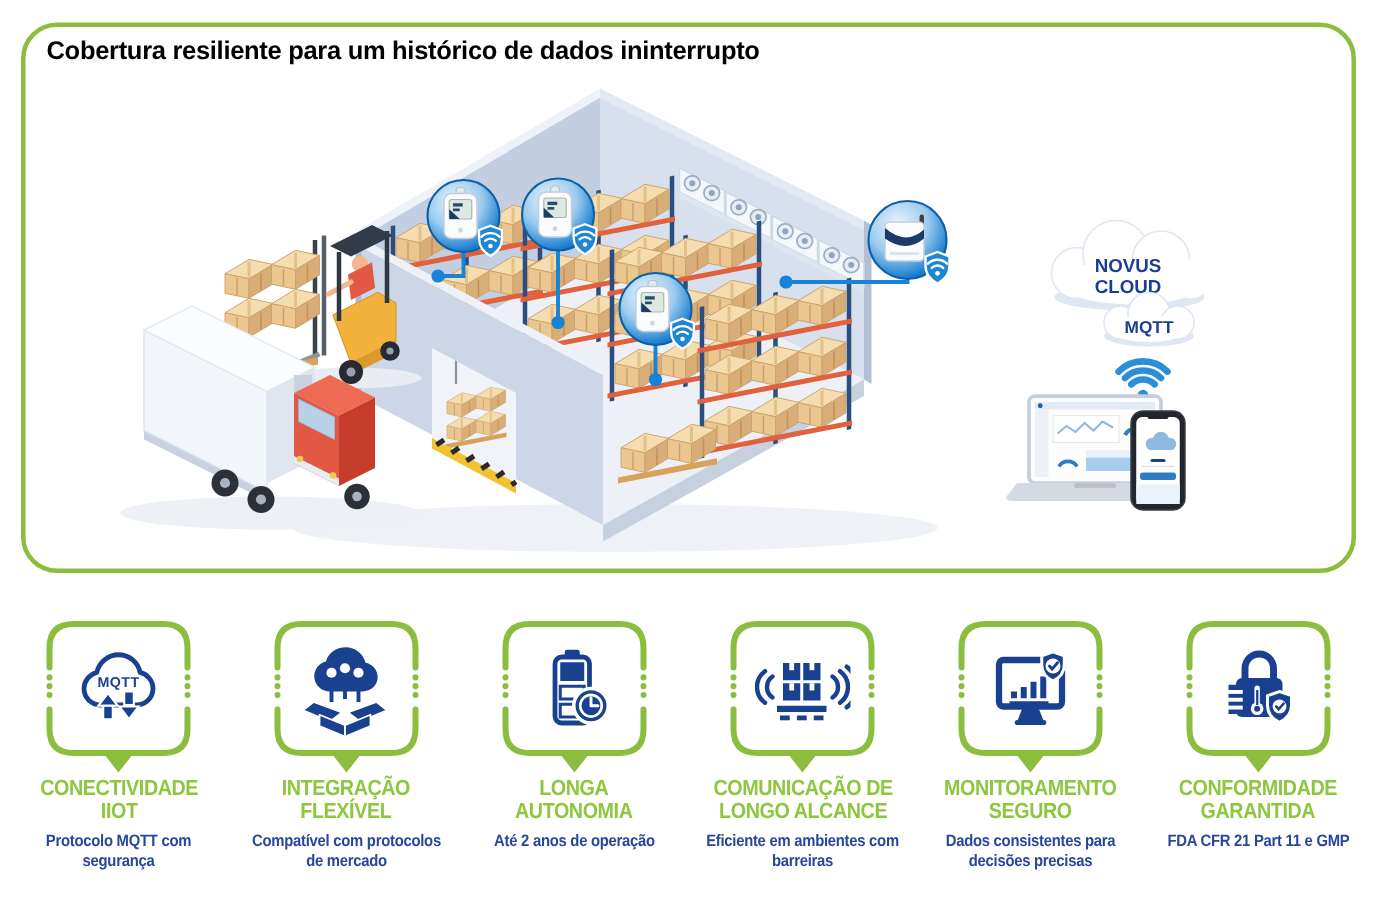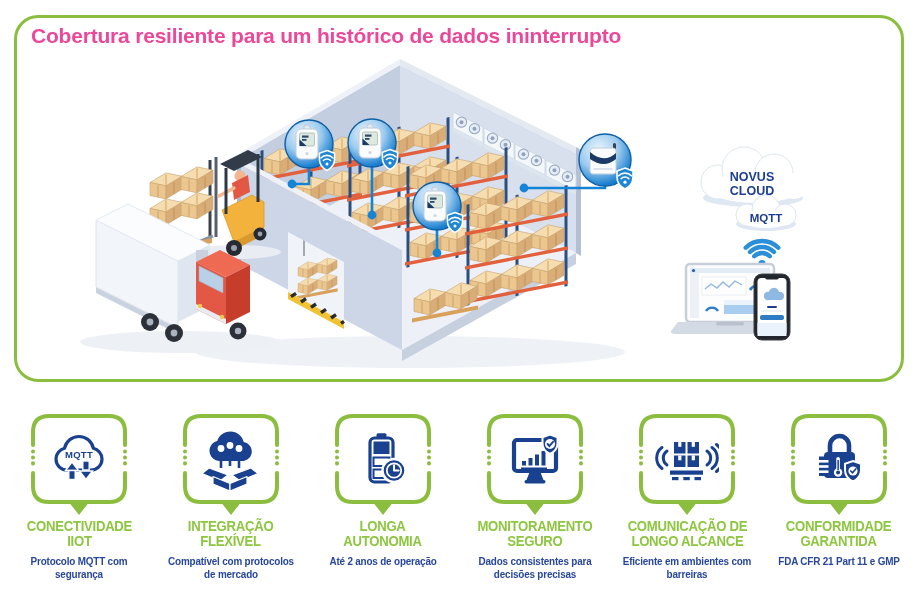--- a/index.html
+++ b/index.html
@@ -1,21 +1,21 @@
 <!DOCTYPE html>
 <html><head>
 <meta charset="utf-8">
 <style>
   html,body{margin:0;padding:0;background:#fff;}
   body{width:918px;height:609px;position:relative;overflow:hidden;
        font-family:"Liberation Sans",sans-serif;}
   .panel{position:absolute;left:14px;top:15px;width:884px;height:361px;
          border:3px solid #8BBD3F;border-radius:24px;background:#fff;}
-  .panel-title{position:absolute;left:17px;top:9px;font-size:21px;font-weight:bold;
-         color:#ec4899;letter-spacing:-0.2px;white-space:nowrap;}
+  .panel-title{position:absolute;left:17px;top:9px;font-size:17px;font-weight:bold;
+         color:#000000;letter-spacing:-0.2px;white-space:nowrap;}
   .scene{position:absolute;left:0;top:0;width:918px;height:609px;}
   .features{position:absolute;left:0;top:412px;width:918px;display:flex;
          justify-content:space-between;padding:0 6px;box-sizing:border-box;}
   .feature{width:146px;display:flex;flex-direction:column;align-items:center;}
   .bubble{position:relative;width:100px;height:104px;}
   .bubble .frame{position:absolute;left:0;top:0;}
   .bubble .ficon{position:absolute;left:18px;top:15px;}
   .ftitle{margin-top:3px;text-align:center;font-size:14.6px;font-weight:bold;
         color:#8DC63F;line-height:1.04;letter-spacing:-0.3px;transform:scaleX(.9);
         white-space:nowrap;}
@@ -410,80 +410,80 @@
       <svg class="frame" width="100" height="104" viewBox="0 0 100 104">
         <g stroke="#8BBD3F" stroke-width="4" fill="none" stroke-linecap="round">
           <path d="M4,33 V20 Q4,4 20,4 H80 Q96,4 96,20 V33"></path>
           <path d="M4,61 V74 Q4,90 20,90 H80 Q96,90 96,74 V61"></path>
           <path d="M4,39.5 V57" stroke-dasharray="0.1,5.8"></path>
           <path d="M96,39.5 V57" stroke-dasharray="0.1,5.8"></path>
         </g>
         <polygon points="39,89 61,89 50,103" fill="#8BBD3F"></polygon>
       </svg>
       <svg class="ficon" width="64" height="64" viewBox="0 0 64 64">
+        <g fill="#1A418F">
+          <rect x="19" y="15" width="11.5" height="11.5"></rect>
+            <rect x="32.5" y="15" width="11.5" height="11.5"></rect>
+          <rect x="19" y="28.5" width="11.5" height="11.5"></rect>
+            <rect x="32.5" y="28.5" width="11.5" height="11.5"></rect>
+          <rect x="15" y="43.5" width="33" height="4.2"></rect>
+          <rect x="17" y="50" width="6.5" height="3.2"></rect>
+            <rect x="28.3" y="50" width="6.5" height="3.2"></rect>
+            <rect x="39.5" y="50" width="6.5" height="3.2"></rect>
+        </g>
+        <g fill="#fff">
+          <rect x="23.2" y="15" width="3.2" height="4.8"></rect>
+            <rect x="36.7" y="15" width="3.2" height="4.8"></rect>
+          <rect x="23.2" y="28.5" width="3.2" height="4.8"></rect>
+            <rect x="36.7" y="28.5" width="3.2" height="4.8"></rect>
+        </g>
+        <g stroke="#1A418F" stroke-width="3" fill="none" stroke-linecap="round">
+          <path d="M12,24 A8.5,8.5 0 0 0 12,38"></path>
+          <path d="M7,20.5 A13,13 0 0 0 7,41.5"></path>
+          <path d="M52,24 A8.5,8.5 0 0 1 52,38"></path>
+          <path d="M57,20.5 A13,13 0 0 1 57,41.5"></path>
+          <path d="M61.5,17.5 A17,17 0 0 1 61.5,44.5"></path>
+        </g>
+      </svg>
+    </div>
+    <div class="ftitle"><span>COMUNICAÇÃO DE</span><br><span>LONGO ALCANCE</span></div>
+    <div class="fdesc">Eficiente em ambientes com barreiras</div>
+  </div>
+
+  <div class="feature">
+    <div class="bubble">
+      <svg class="frame" width="100" height="104" viewBox="0 0 100 104">
+        <g stroke="#8BBD3F" stroke-width="4" fill="none" stroke-linecap="round">
+          <path d="M4,33 V20 Q4,4 20,4 H80 Q96,4 96,20 V33"></path>
+          <path d="M4,61 V74 Q4,90 20,90 H80 Q96,90 96,74 V61"></path>
+          <path d="M4,39.5 V57" stroke-dasharray="0.1,5.8"></path>
+          <path d="M96,39.5 V57" stroke-dasharray="0.1,5.8"></path>
+        </g>
+        <polygon points="39,89 61,89 50,103" fill="#8BBD3F"></polygon>
+      </svg>
+      <svg class="ficon" width="64" height="64" viewBox="0 0 64 64">
         <rect x="11" y="13" width="42" height="31" rx="3" fill="#fff" stroke="#1A418F" stroke-width="4.2"></rect>
         <g fill="#1A418F">
           <rect x="19" y="34" width="4" height="4.5"></rect>
             <rect x="25.5" y="31" width="4" height="7.5"></rect>
           <rect x="32" y="27.5" width="4" height="11"></rect>
             <rect x="38.5" y="24" width="4" height="14.5"></rect>
           <rect x="18" y="40.5" width="26" height="2.6"></rect>
           <polygon points="27,44 37,44 40.5,53 23.5,53"></polygon>
           <rect x="21.5" y="53" width="21" height="3.4" rx="1.7"></rect>
         </g>
         <g transform="translate(47,17)">
           <path d="M0,-9.5 L7.5,-6.8 V-0.8 Q7.5,6.6 0,10 Q-7.5,6.6 -7.5,-0.8 V-6.8 Z" fill="#1A418F" stroke="#fff" stroke-width="2"></path>
           <circle cx="0" cy="0" r="5" fill="#fff"></circle>
           <polyline points="-2.4,0 -0.6,2 3,-2.2" fill="none" stroke="#1A418F" stroke-width="1.9" stroke-linecap="round"></polyline>
         </g>
       </svg>
     </div>
     <div class="ftitle"><span>MONITORAMENTO</span><br><span>SEGURO</span></div>
     <div class="fdesc">Dados consistentes para decisões precisas</div>
-  </div>
-
-  <div class="feature">
-    <div class="bubble">
-      <svg class="frame" width="100" height="104" viewBox="0 0 100 104">
-        <g stroke="#8BBD3F" stroke-width="4" fill="none" stroke-linecap="round">
-          <path d="M4,33 V20 Q4,4 20,4 H80 Q96,4 96,20 V33"></path>
-          <path d="M4,61 V74 Q4,90 20,90 H80 Q96,90 96,74 V61"></path>
-          <path d="M4,39.5 V57" stroke-dasharray="0.1,5.8"></path>
-          <path d="M96,39.5 V57" stroke-dasharray="0.1,5.8"></path>
-        </g>
-        <polygon points="39,89 61,89 50,103" fill="#8BBD3F"></polygon>
-      </svg>
-      <svg class="ficon" width="64" height="64" viewBox="0 0 64 64">
-        <g fill="#1A418F">
-          <rect x="19" y="15" width="11.5" height="11.5"></rect>
-            <rect x="32.5" y="15" width="11.5" height="11.5"></rect>
-          <rect x="19" y="28.5" width="11.5" height="11.5"></rect>
-            <rect x="32.5" y="28.5" width="11.5" height="11.5"></rect>
-          <rect x="15" y="43.5" width="33" height="4.2"></rect>
-          <rect x="17" y="50" width="6.5" height="3.2"></rect>
-            <rect x="28.3" y="50" width="6.5" height="3.2"></rect>
-            <rect x="39.5" y="50" width="6.5" height="3.2"></rect>
-        </g>
-        <g fill="#fff">
-          <rect x="23.2" y="15" width="3.2" height="4.8"></rect>
-            <rect x="36.7" y="15" width="3.2" height="4.8"></rect>
-          <rect x="23.2" y="28.5" width="3.2" height="4.8"></rect>
-            <rect x="36.7" y="28.5" width="3.2" height="4.8"></rect>
-        </g>
-        <g stroke="#1A418F" stroke-width="3" fill="none" stroke-linecap="round">
-          <path d="M12,24 A8.5,8.5 0 0 0 12,38"></path>
-          <path d="M7,20.5 A13,13 0 0 0 7,41.5"></path>
-          <path d="M52,24 A8.5,8.5 0 0 1 52,38"></path>
-          <path d="M57,20.5 A13,13 0 0 1 57,41.5"></path>
-          <path d="M61.5,17.5 A17,17 0 0 1 61.5,44.5"></path>
-        </g>
-      </svg>
-    </div>
-    <div class="ftitle"><span>COMUNICAÇÃO DE</span><br><span>LONGO ALCANCE</span></div>
-    <div class="fdesc">Eficiente em ambientes com barreiras</div>
   </div>
 
   <div class="feature">
     <div class="bubble">
       <svg class="frame" width="100" height="104" viewBox="0 0 100 104">
         <g stroke="#8BBD3F" stroke-width="4" fill="none" stroke-linecap="round">
           <path d="M4,33 V20 Q4,4 20,4 H80 Q96,4 96,20 V33"></path>
           <path d="M4,61 V74 Q4,90 20,90 H80 Q96,90 96,74 V61"></path>
           <path d="M4,39.5 V57" stroke-dasharray="0.1,5.8"></path>
           <path d="M96,39.5 V57" stroke-dasharray="0.1,5.8"></path>

